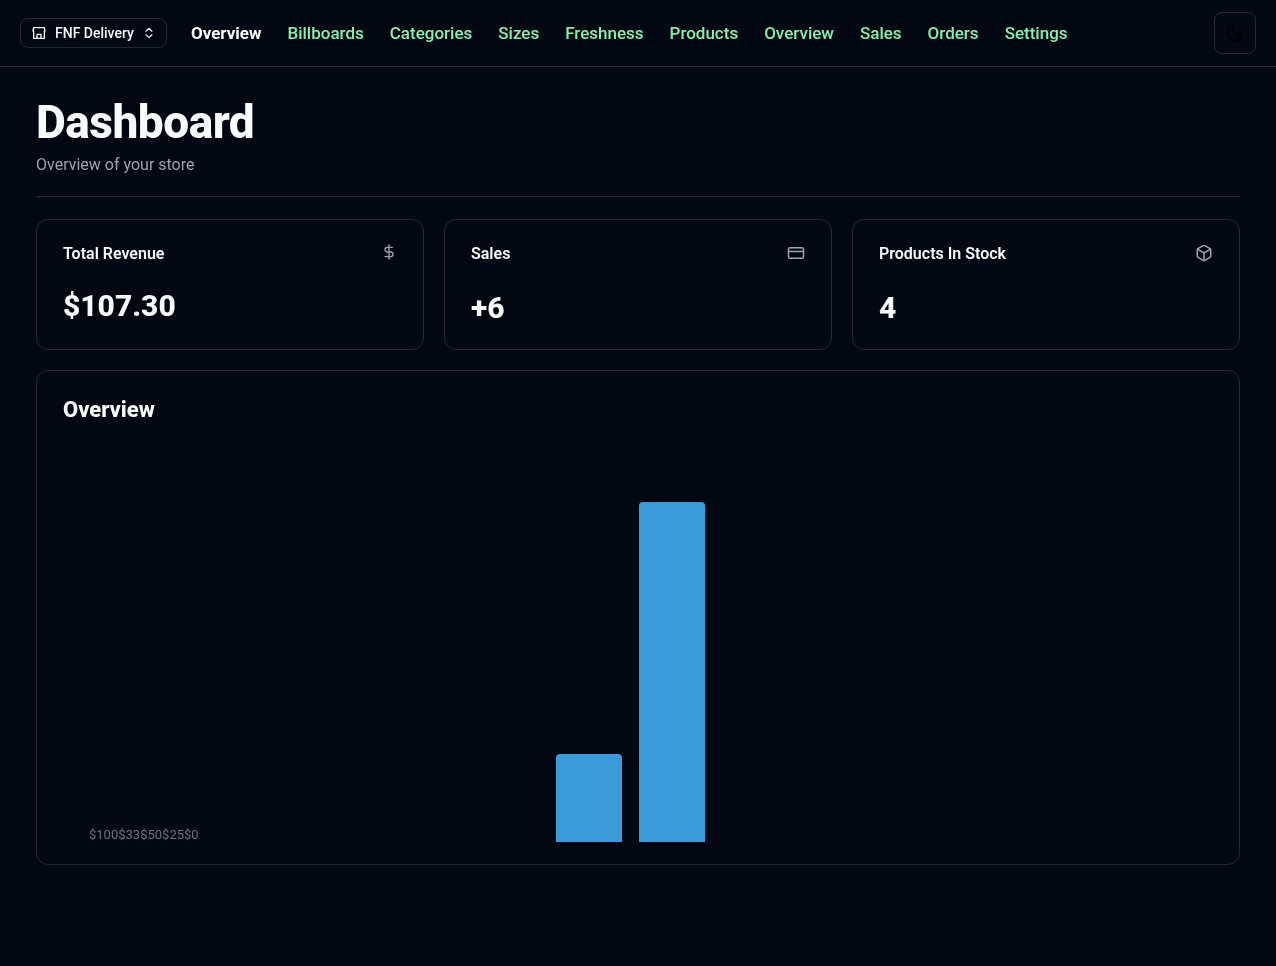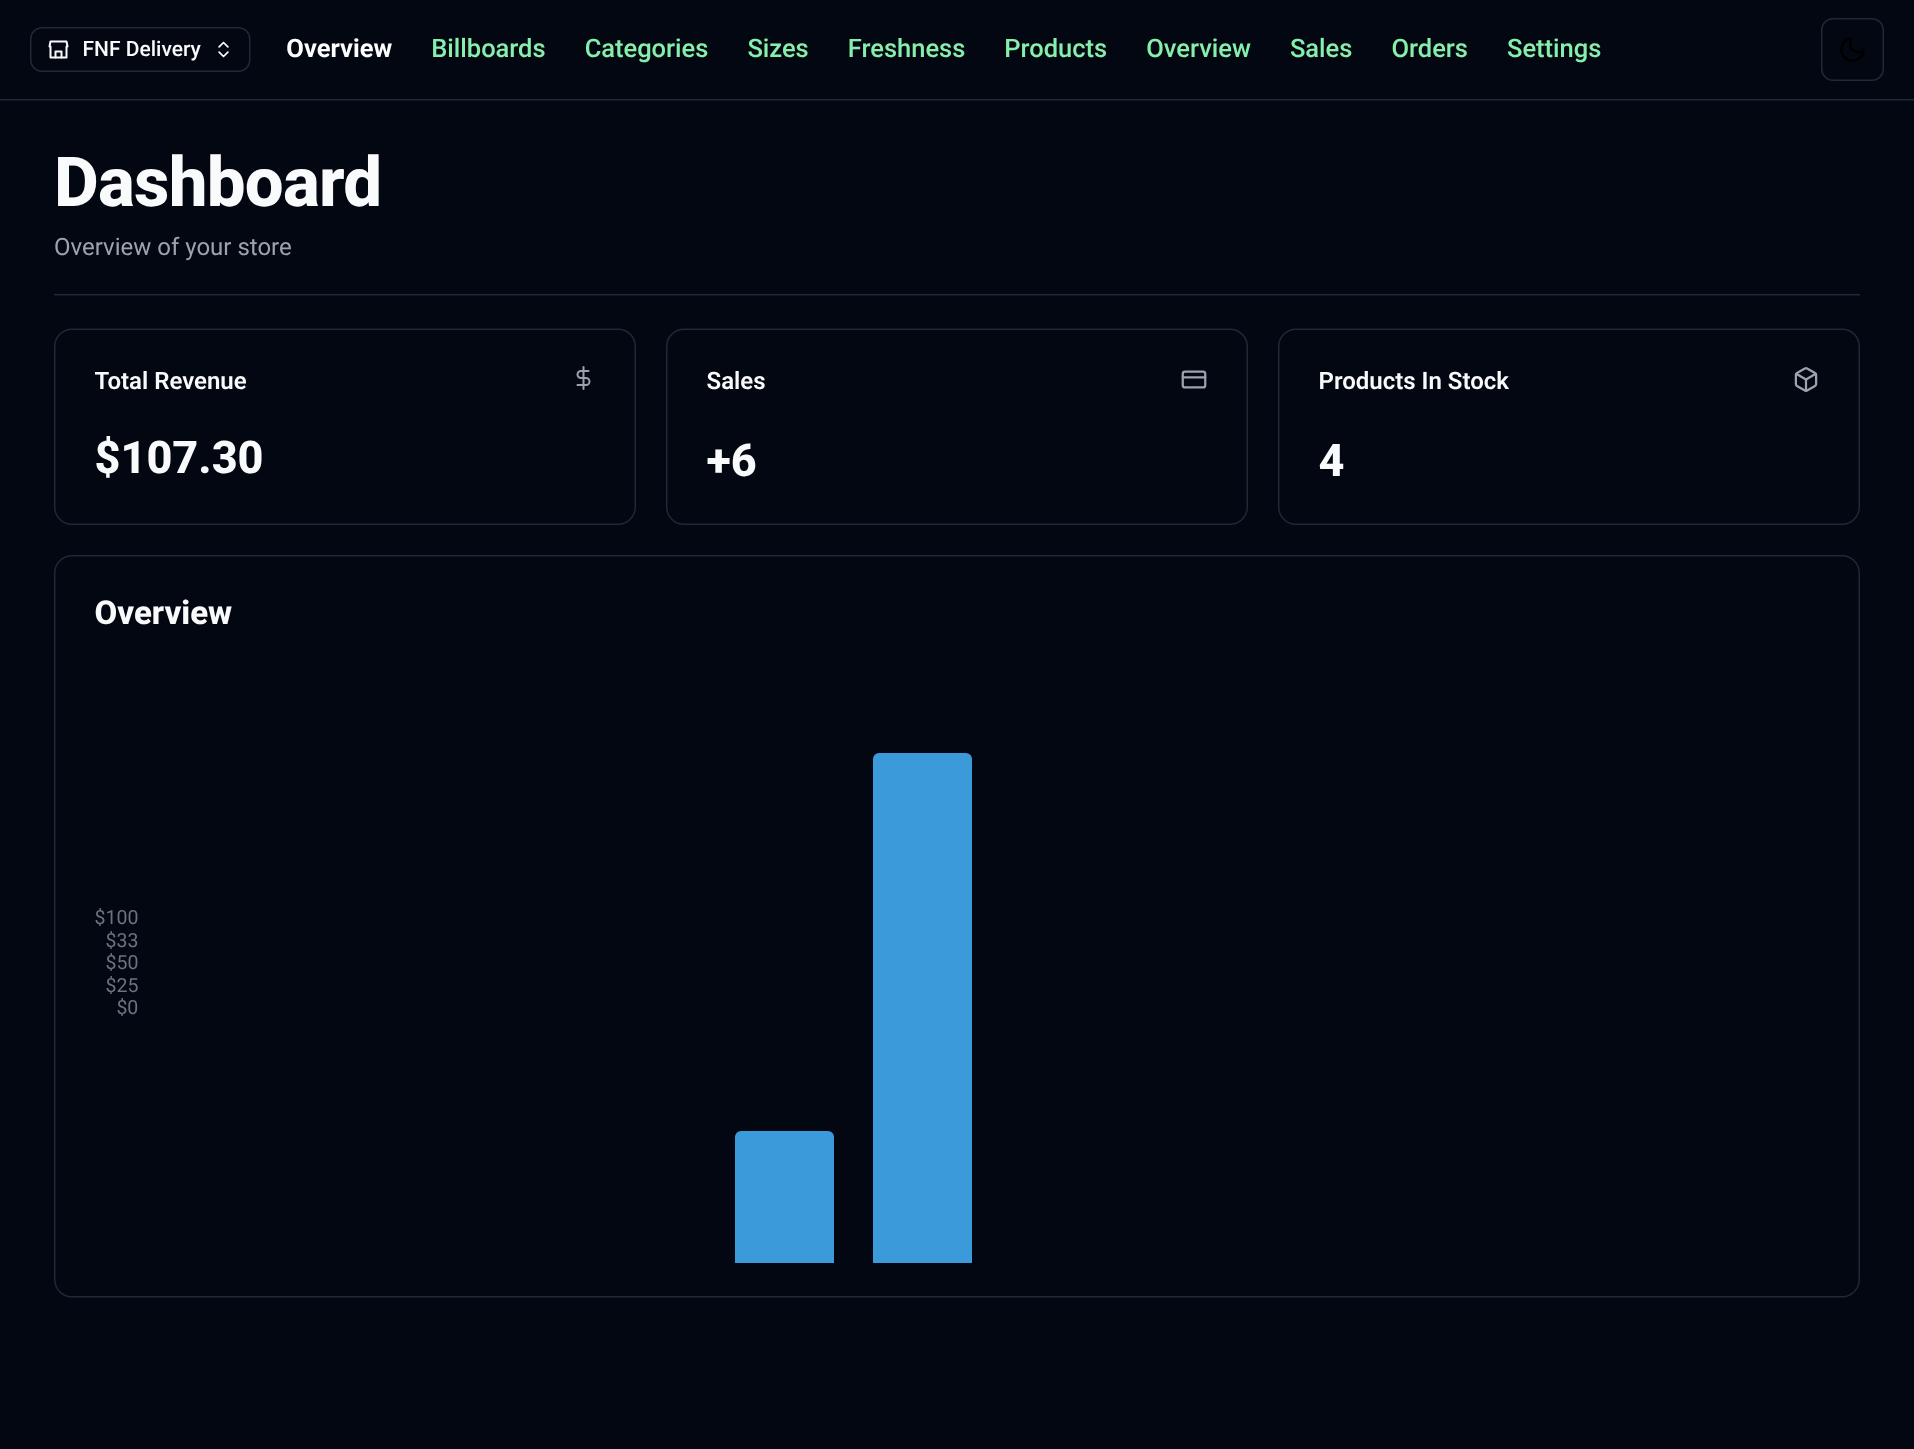--- a/index.html
+++ b/index.html
@@ -73,25 +73,25 @@
   .chart-card {
     margin-top: 20px;
     border: 1px solid #1f2937;
     border-radius: 12px;
     padding: 26px 26px 22px 26px;
   }
   .chart-title { font-size: 22px; font-weight: 800; margin-bottom: 20px; }
   .chart-wrap { display:flex; }
   .y-axis {
     display:flex;
-    flex-direction:column;
-    justify-content:center;
+    justify-content:flex-end;
     height: 400px;
     padding-right: 16px;
     align-items:flex-end;
+    margin-left:26px;
   }
   .y-tick { color:#6b7280; font-size:13px; }
   .plot {
     flex:1;
     height: 400px;
     display:flex;
     align-items:flex-end;
     gap:0;
   }
   .bar-col {

